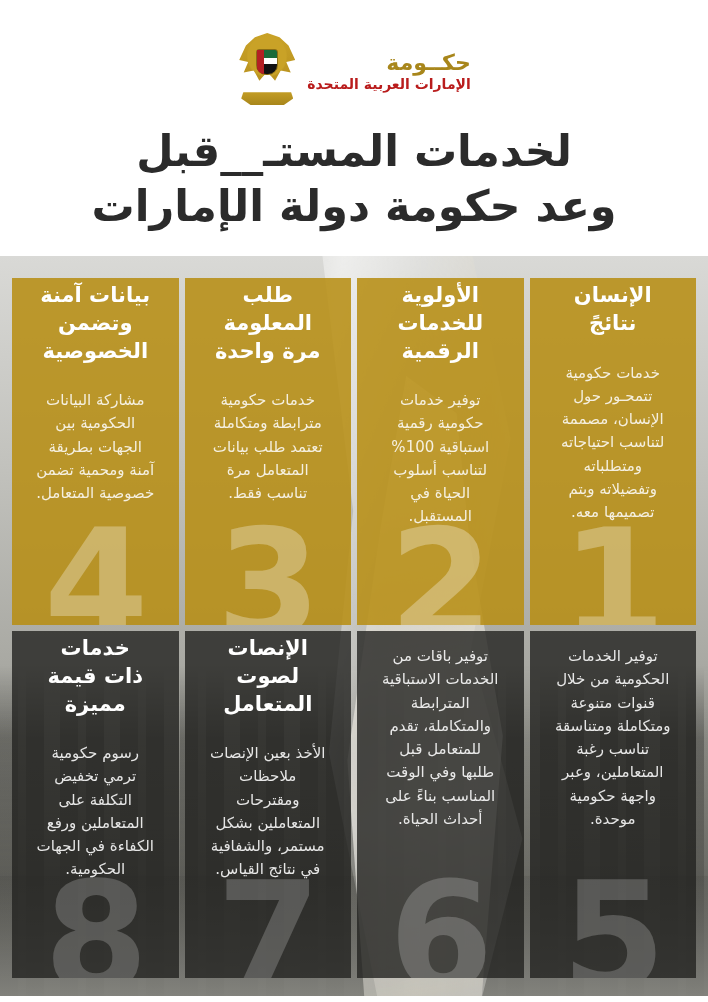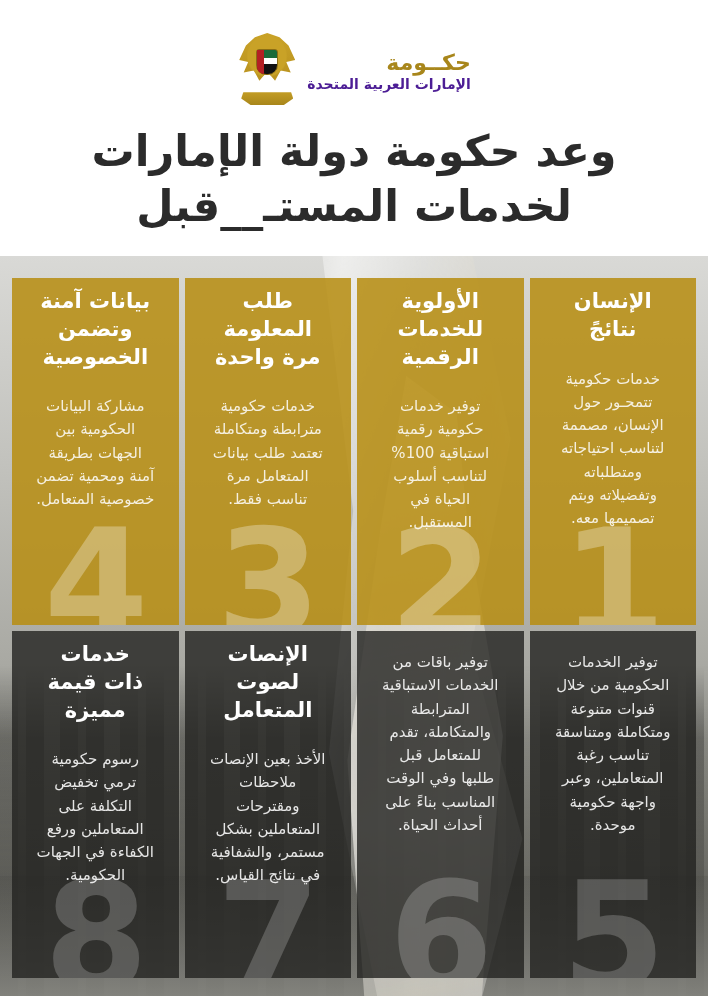--- a/index.html
+++ b/index.html
@@ -83,21 +83,21 @@
   }
   .logo-line1 {
     font-size: 22px;
     font-weight: bold;
     letter-spacing: 1px;
     color: #a8861b;
   }
   .logo-line2 {
     font-size: 14px;
     font-weight: bold;
-    color: #4c1d95;
+    color: #b91c1c;
   }
 
   
   .title-block {
     text-align: center;
     padding: 4px 20px 22px 20px;
   }
   .title-line {
     font-size: 43px;
     font-weight: bold;
@@ -168,21 +168,21 @@
     grid-template-columns: repeat(4, 1fr);
     grid-template-rows: repeat(2, 1fr);
     gap: 6px;
     padding: 22px 12px 18px 12px;
     box-sizing: border-box;
   }
 
   .card {
     position: relative;
     overflow: hidden;
-    padding: 10px 14px 6px 14px;
+    padding: 4px 14px 6px 14px;
     box-sizing: border-box;
     color: #ffffff;
     text-align: center;
     display: flex;
     flex-direction: column;
   }
   .card.gold  { background: rgba(183,142,21, .88); }
   .card.dark  { background: rgba(35,35,33, .80); }
 
   .card-title {
@@ -227,22 +227,22 @@
     <div class="logo-line2">الإمارات العربية المتحدة</div>
   </div>
   <div class="emblem">
     <div class="falcon"></div>
     <div class="shield"></div>
     <div class="scroll"></div>
   </div>
 </div>
 
 <div class="title-block">
+  <div class="title-line">لخدمات المستـ__قبل</div>
   <div class="title-line">وعد حكومة دولة الإمارات</div>
-  <div class="title-line">لخدمات المستـ__قبل</div>
 </div>
 
 <div class="poster">
   <div class="bg-sky"></div>
   <div class="bg-city"></div>
   <div class="bg-road"></div>
   <div class="bg-flag"></div>
   <div class="bg-person"></div>
 
   <div class="grid">

